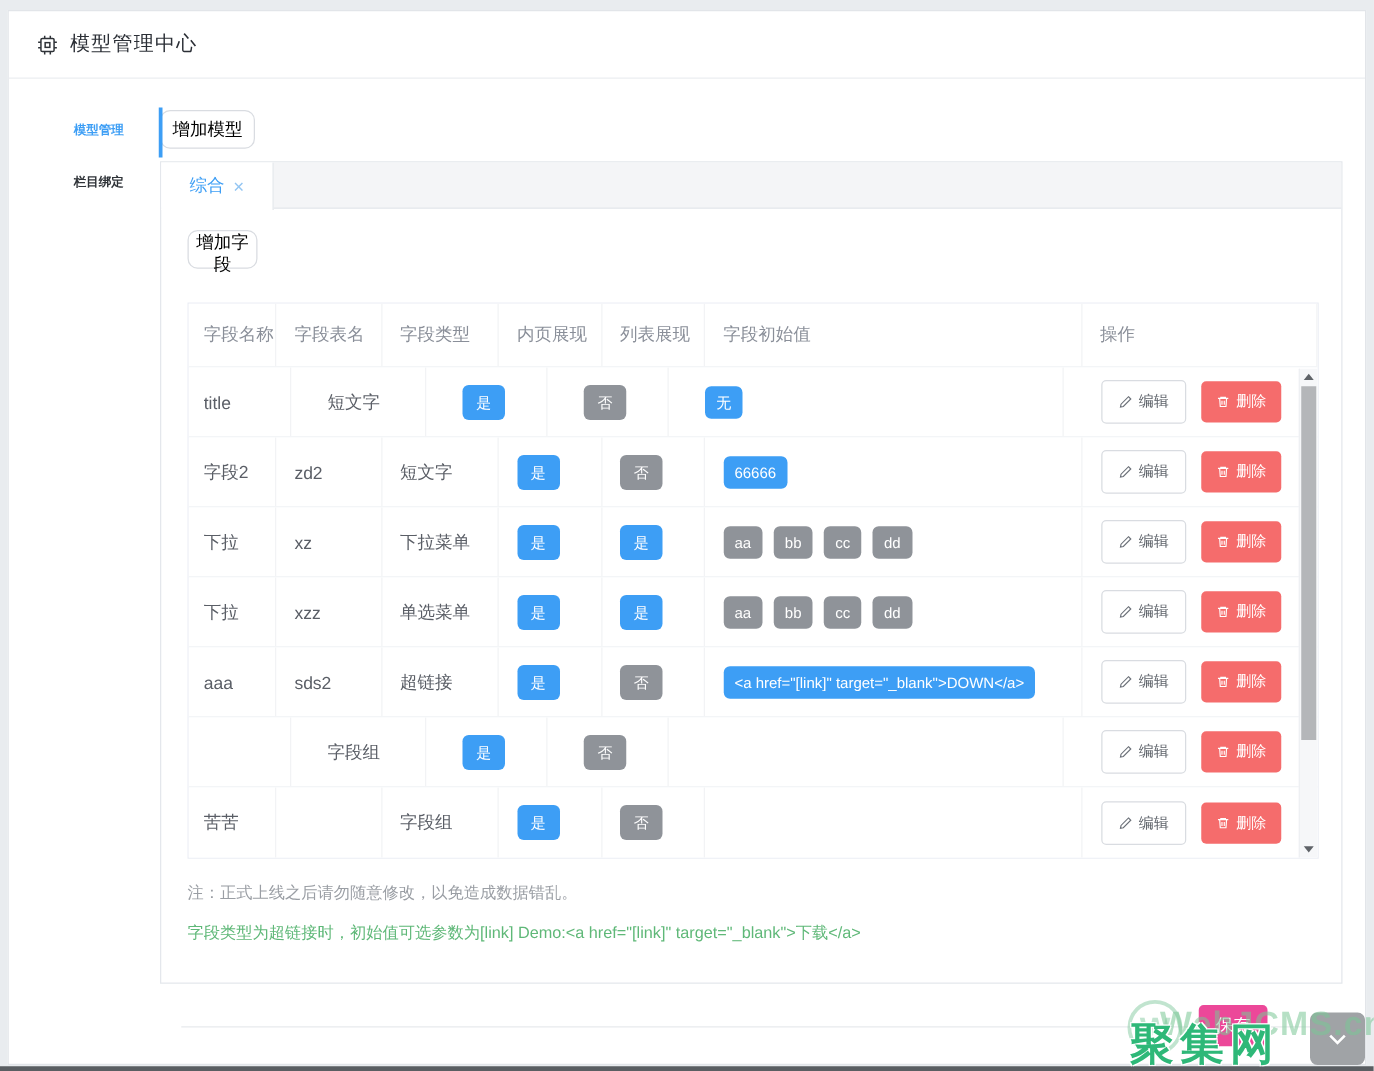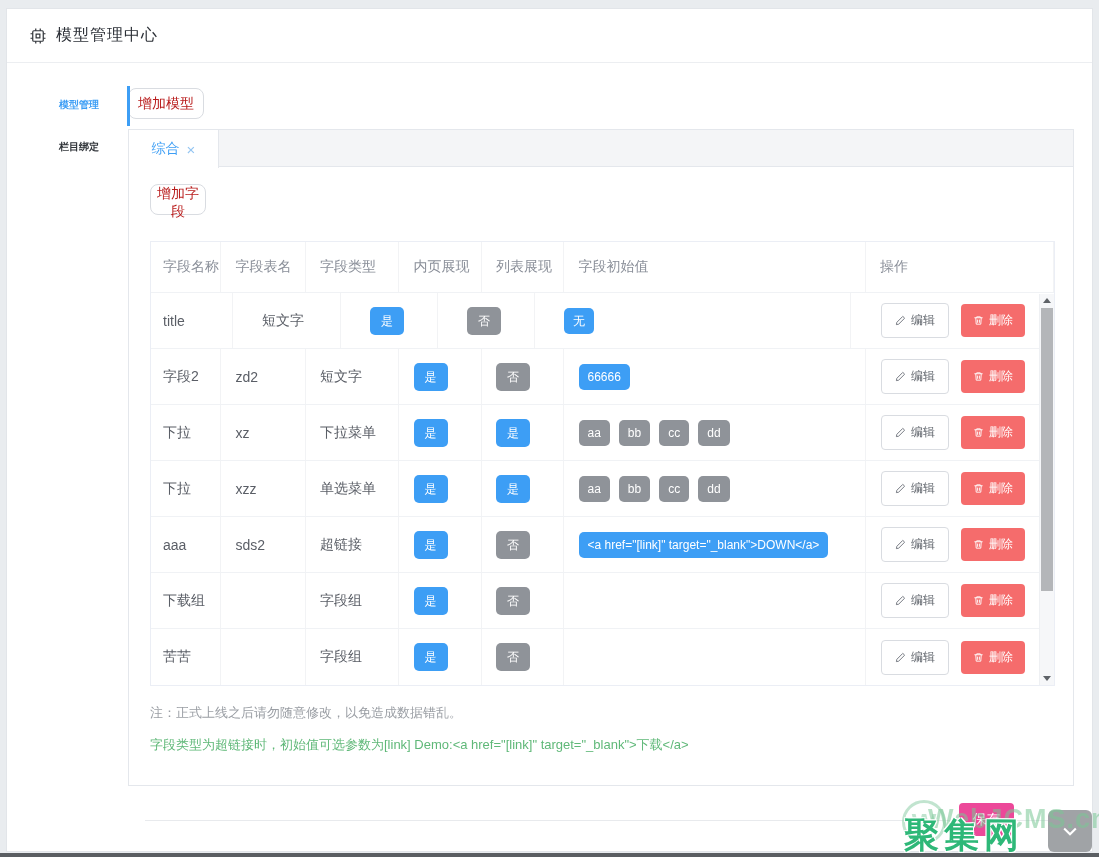--- a/index.html
+++ b/index.html
@@ -20,21 +20,21 @@
   .app-body { display:flex; }
   .sidebar { width:121px; flex-shrink:0; position:relative; padding-top:27px; }
   .sidebar-item { height:30px; line-height:30px; padding-left:52px; font-size:10px;
     color:#2f3338; margin-bottom:12px; cursor:pointer; white-space:nowrap;font-weight:bold; }
   .sidebar-item.active { color:#3d9ef5; }
   .active-bar { position:absolute; right:-2px; top:23px; width:3px; height:40px; background:#3d9ef5; }
 
   .content { flex:1; padding-right:18px; }
 
   .btn { background:#fff; border:1px solid #d9dce1; border-radius:8px; font-size:14px;
-    color:#b91c1c; cursor:pointer; font-family:Liberation Sans, sans-serif; }
+    color:#000000; cursor:pointer; font-family:Liberation Sans, sans-serif; }
   .btn-add-model { margin-top:25px; width:76px; height:31px; }
   .btn-add-field { width:56px; height:31px; }
 
   
   .panel { margin-top:10px; border:1px solid #e4e7ec; }
   .tabbar { height:37px; background:#f4f5f7; border-bottom:1px solid #e4e7ec; display:flex; position:relative; }
   .tab { width:90px; height:38px; background:#fff; border-right:1px solid #e4e7ec;
     display:flex; align-items:center; justify-content:center; gap:7px; font-size:14px;
     color:#3d9ef5; cursor:pointer; }
   .tab-close { color:#93c5f2; font-size:15px; cursor:pointer; line-height:1; }
@@ -314,21 +314,20 @@
           <svg width="11" height="11" viewBox="0 0 24 24" fill="none" stroke="#fff" stroke-width="2">
             <path d="M3 6h18M8 6V4h8v2M6 6l1 14h10l1-14M10 10v7M14 10v7"></path>
           </svg>
         </span>
         <span>删除</span>
       </button>
     </div>
   </div>
 
   <div class="tr">
-    <div class="td c1">下载组</div>
     <div class="td c2"></div>
     <div class="td c3">字段组</div>
     <div class="td c4">
       <span class="badge badge-blue">是</span>
     </div>
     <div class="td c5">
       <span class="badge badge-gray">否</span>
     </div>
     <div class="td c6"></div>
     <div class="td c7">

